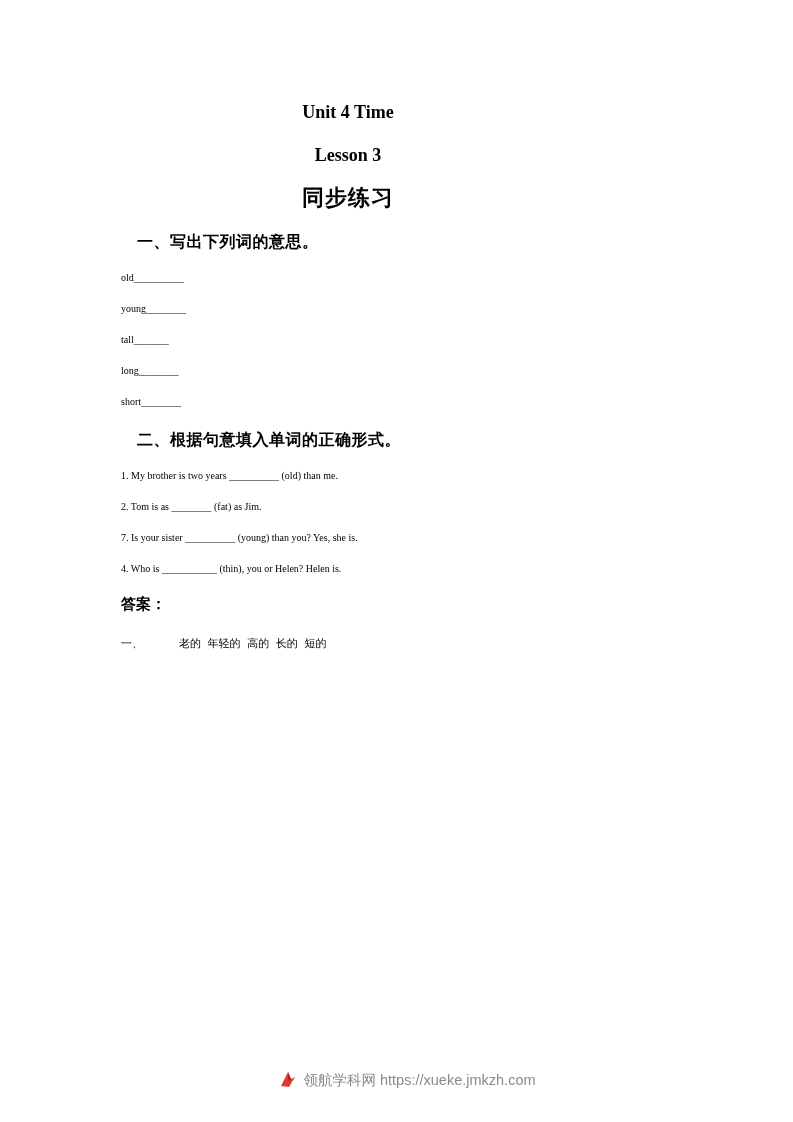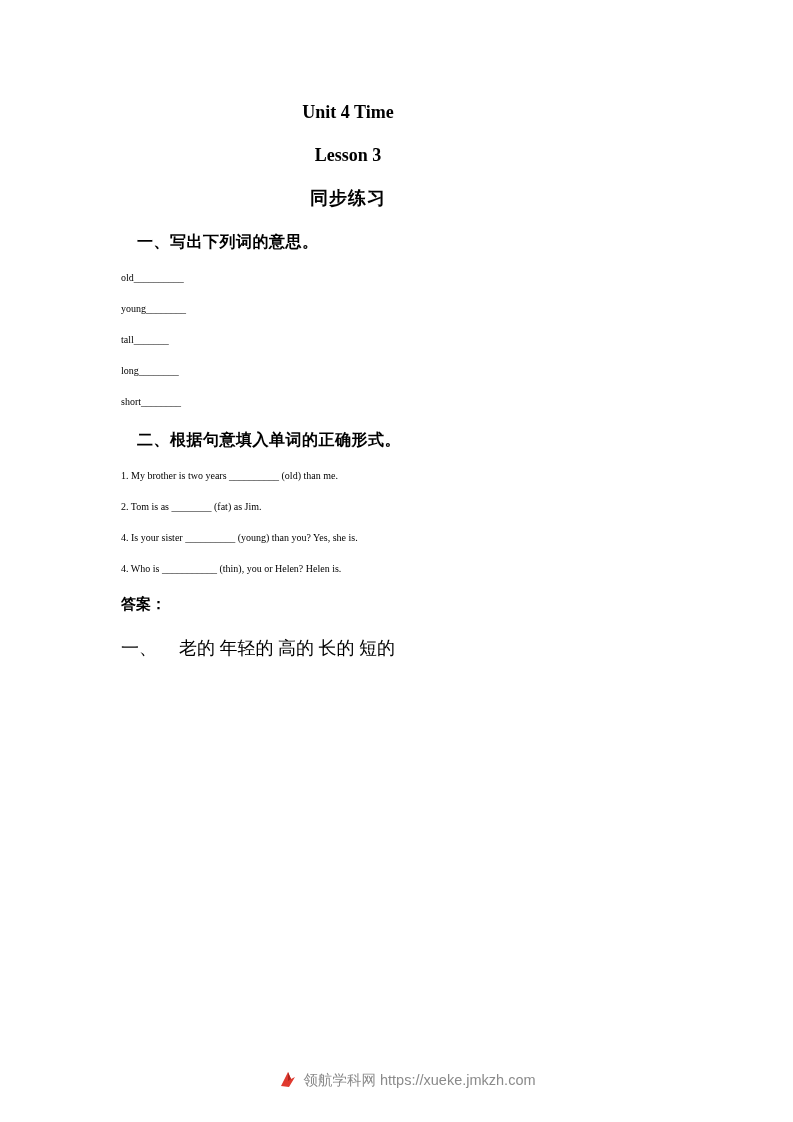--- a/index.html
+++ b/index.html
@@ -22,21 +22,21 @@
   .title {
     font-family: "Liberation Serif", serif;
     font-weight: bold;
     font-size: 18px;
     text-align: center;
     margin: 0 0 19px 0;
     line-height: 24px;
   }
   .title.cn {
     font-family: "Liberation Sans", sans-serif;
-    font-size: 18px;
+    font-size: 22px;
     letter-spacing: 1px;
     margin-bottom: 10px;
   }
   .section-heading {
     font-family: "Liberation Sans", sans-serif;
     font-weight: bold;
     font-size: 16px;
     margin: 22px 0 19px 16px;
     line-height: 20px;
     letter-spacing: 0.5px;
@@ -47,23 +47,23 @@
     margin: 0 0 18px 0;
     font-family: "Liberation Serif", serif;
   }
   .answers-heading {
     font-family: "Liberation Sans", sans-serif;
     font-weight: bold;
     font-size: 15px;
     margin: 20px 0 22px 0;
   }
   .answer-line {
-    font-size: 18px;
+    font-size: 11px;
     margin: 0;
-    font-family: Liberation Serif, serif;
+    font-family: Liberation Mono, monospace;
   }
   .answer-label {
     display: inline-block;
     width: 58px;
   }
   .footer {
     position: absolute;
     left: 11px;
     bottom: 30px;
     width: 793px;
@@ -93,21 +93,21 @@
     <p class="line">young________</p>
     <p class="line">tall_______</p>
     <p class="line">long________</p>
     <p class="line">short________</p>
   </div>
 
   <div class="section">
     <h3 class="section-heading">二、根据句意填入单词的正确形式。</h3>
     <p class="line">1. My brother is two years __________ (old) than me.</p>
     <p class="line">2. Tom is as ________ (fat) as Jim.</p>
-    <p class="line">4. Is your sister __________ (young) than you? Yes, she is.</p>
+    <p class="line">7. Is your sister __________ (young) than you? Yes, she is.</p>
     <p class="line">4. Who is ___________ (thin), you or Helen? Helen is.</p>
   </div>
 
 
 
   <div class="answers">
     <h3 class="answers-heading">答案：</h3>
     <p class="answer-line">
       <span class="answer-label">一、</span><span>老的 年轻的 高的 长的 短的</span>
     </p>

